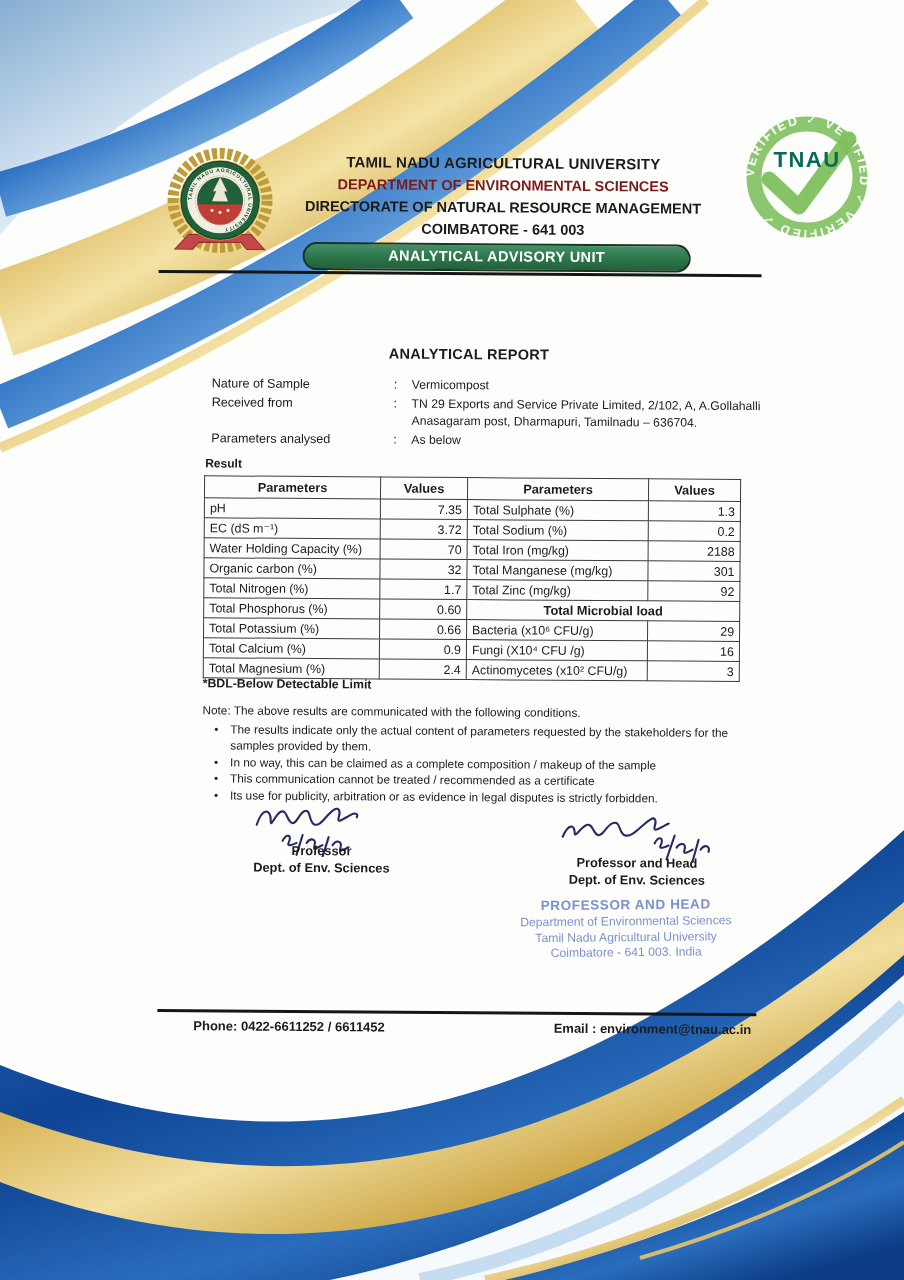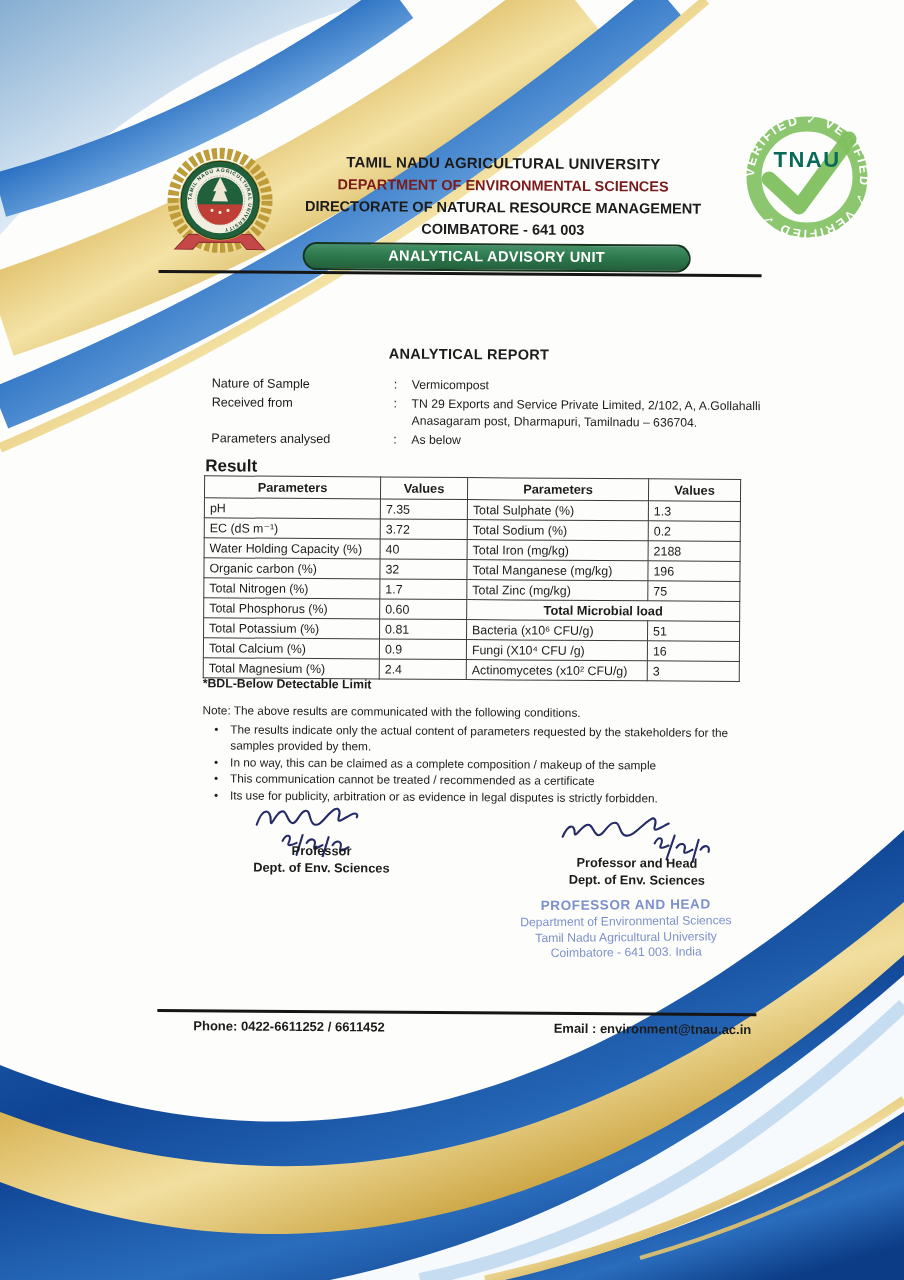--- a/index.html
+++ b/index.html
@@ -21,27 +21,27 @@
         letter-spacing:.4px;text-align:center;line-height:23px;z-index:3;}
   .rule{position:absolute;background:#161616;height:3px;}
   .rule-top{left:156px;top:272px;width:603px;}
   .rule-bottom{left:160px;top:1011px;width:599px;}
   .title{position:absolute;left:167px;top:346px;width:600px;text-align:center;font-weight:bold;
          font-size:14.5px;letter-spacing:.3px;}
   .fields{position:absolute;left:210px;top:377px;width:585px;}
   .field-row{display:grid;grid-template-columns:180px 16px 385px;column-gap:2px;
              font-size:12.6px;line-height:17px;margin-bottom:2px;}
   .field-val{font-size:12.2px;}
-  .result{position:absolute;left:204px;top:458px;font-weight:bold;font-size:17px;}
+  .result{position:absolute;left:204px;top:458px;font-weight:bold;font-size:12px;}
   table.res{position:absolute;left:203px;top:477px;width:536px;border-collapse:collapse;
             font-size:12.4px;table-layout:fixed;}
   table.res th,table.res td{border:1px solid #3c3c3c;}
   table.res th{font-weight:bold;font-size:12.8px;height:21px;text-align:center;padding:0;}
   table.res td{height:19px;padding:0 5px;}
-  td.val{text-align:left;padding:0 2px;}
+  td.val{text-align:right;padding:0 2px;}
   td.spancell{text-align:center;font-weight:bold;font-size:12.8px;}
   .footnote{position:absolute;left:203px;top:678px;font-weight:bold;font-size:12.3px;}
   .notes{position:absolute;left:203px;top:704px;width:562px;font-size:11.8px;line-height:16.5px;}
   .notes-intro{margin-bottom:2px;}
   .bullet-row{display:flex;}
   .bullet-dot{width:16px;margin-left:12px;flex:none;}
   .bullet-text{flex:1;padding-right:6px;}
   .sig{position:absolute;text-align:center;font-weight:bold;}
   .sig-left{left:248px;top:798px;width:150px;height:92px;}
   .sig-right{left:556px;top:802px;width:165px;height:96px;}
@@ -194,46 +194,46 @@
         <td class="val">1.3</td>
       </tr>
       <tr>
         <td>EC (dS m⁻¹)</td>
         <td class="val">3.72</td>
         <td>Total Sodium (%)</td>
         <td class="val">0.2</td>
       </tr>
       <tr>
         <td>Water Holding Capacity (%)</td>
-        <td class="val">40</td>
+        <td class="val">70</td>
         <td>Total Iron (mg/kg)</td>
         <td class="val">2188</td>
       </tr>
       <tr>
         <td>Organic carbon (%)</td>
         <td class="val">32</td>
         <td>Total Manganese (mg/kg)</td>
-        <td class="val">196</td>
+        <td class="val">301</td>
       </tr>
       <tr>
         <td>Total Nitrogen (%)</td>
         <td class="val">1.7</td>
         <td>Total Zinc  (mg/kg)</td>
-        <td class="val">75</td>
+        <td class="val">92</td>
       </tr>
       <tr>
         <td>Total Phosphorus (%)</td>
         <td class="val">0.60</td>
         <td class="spancell" colspan="2">Total Microbial load</td>
       </tr>
       <tr>
         <td>Total Potassium (%)</td>
-        <td class="val">0.81</td>
+        <td class="val">0.66</td>
         <td>Bacteria (x10⁶ CFU/g)</td>
-        <td class="val">51</td>
+        <td class="val">29</td>
       </tr>
       <tr>
         <td>Total Calcium (%)</td>
         <td class="val">0.9</td>
         <td>Fungi (X10⁴ CFU /g)</td>
         <td class="val">16</td>
       </tr>
       <tr>
         <td>Total Magnesium (%)</td>
         <td class="val">2.4</td>

